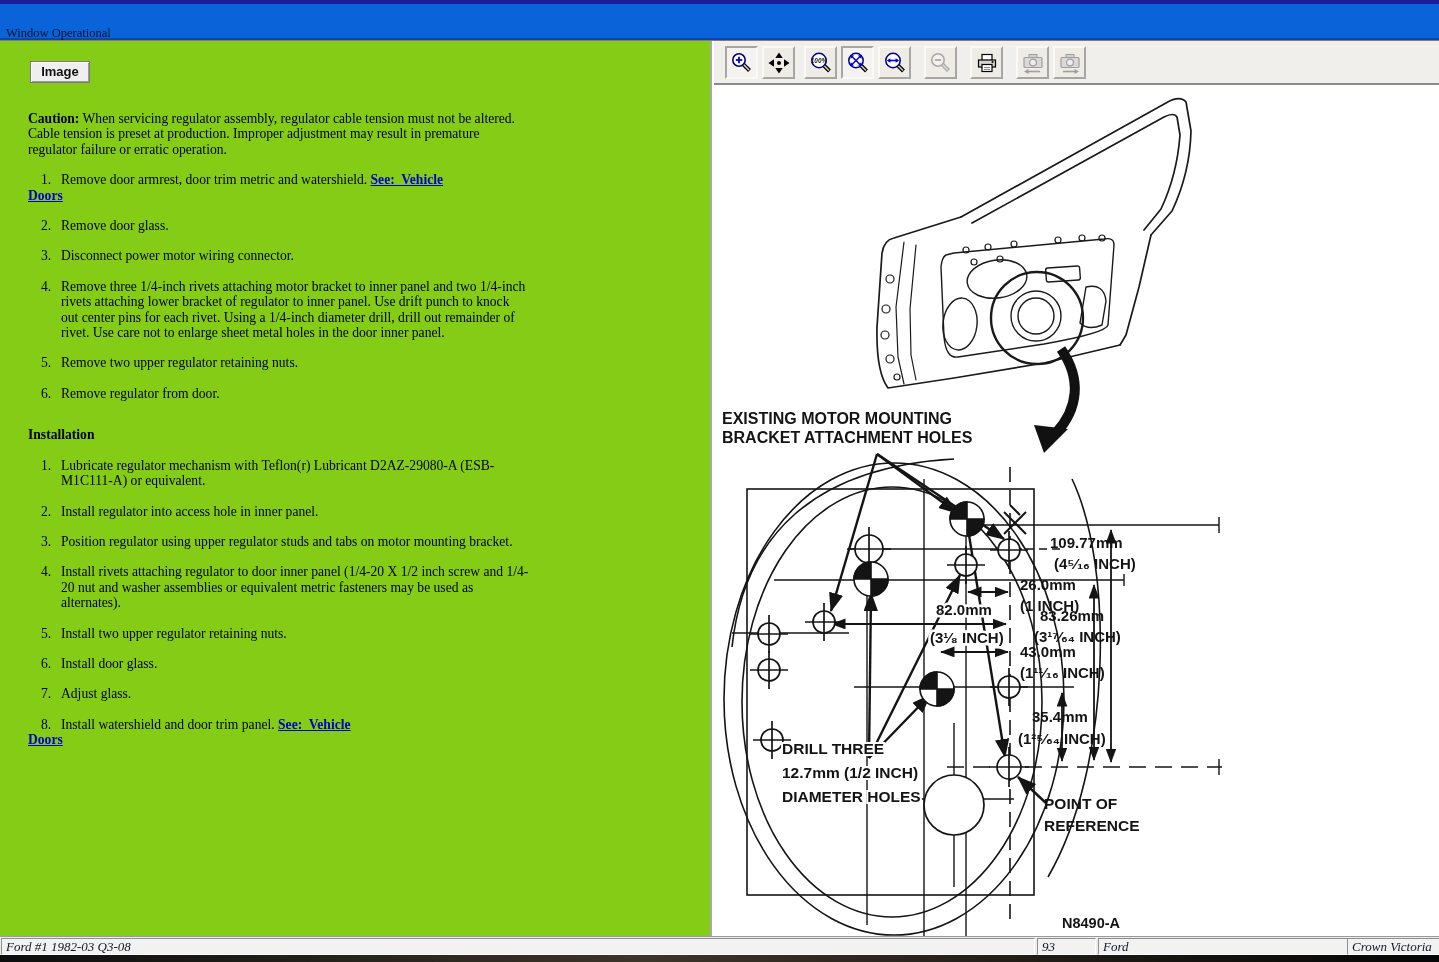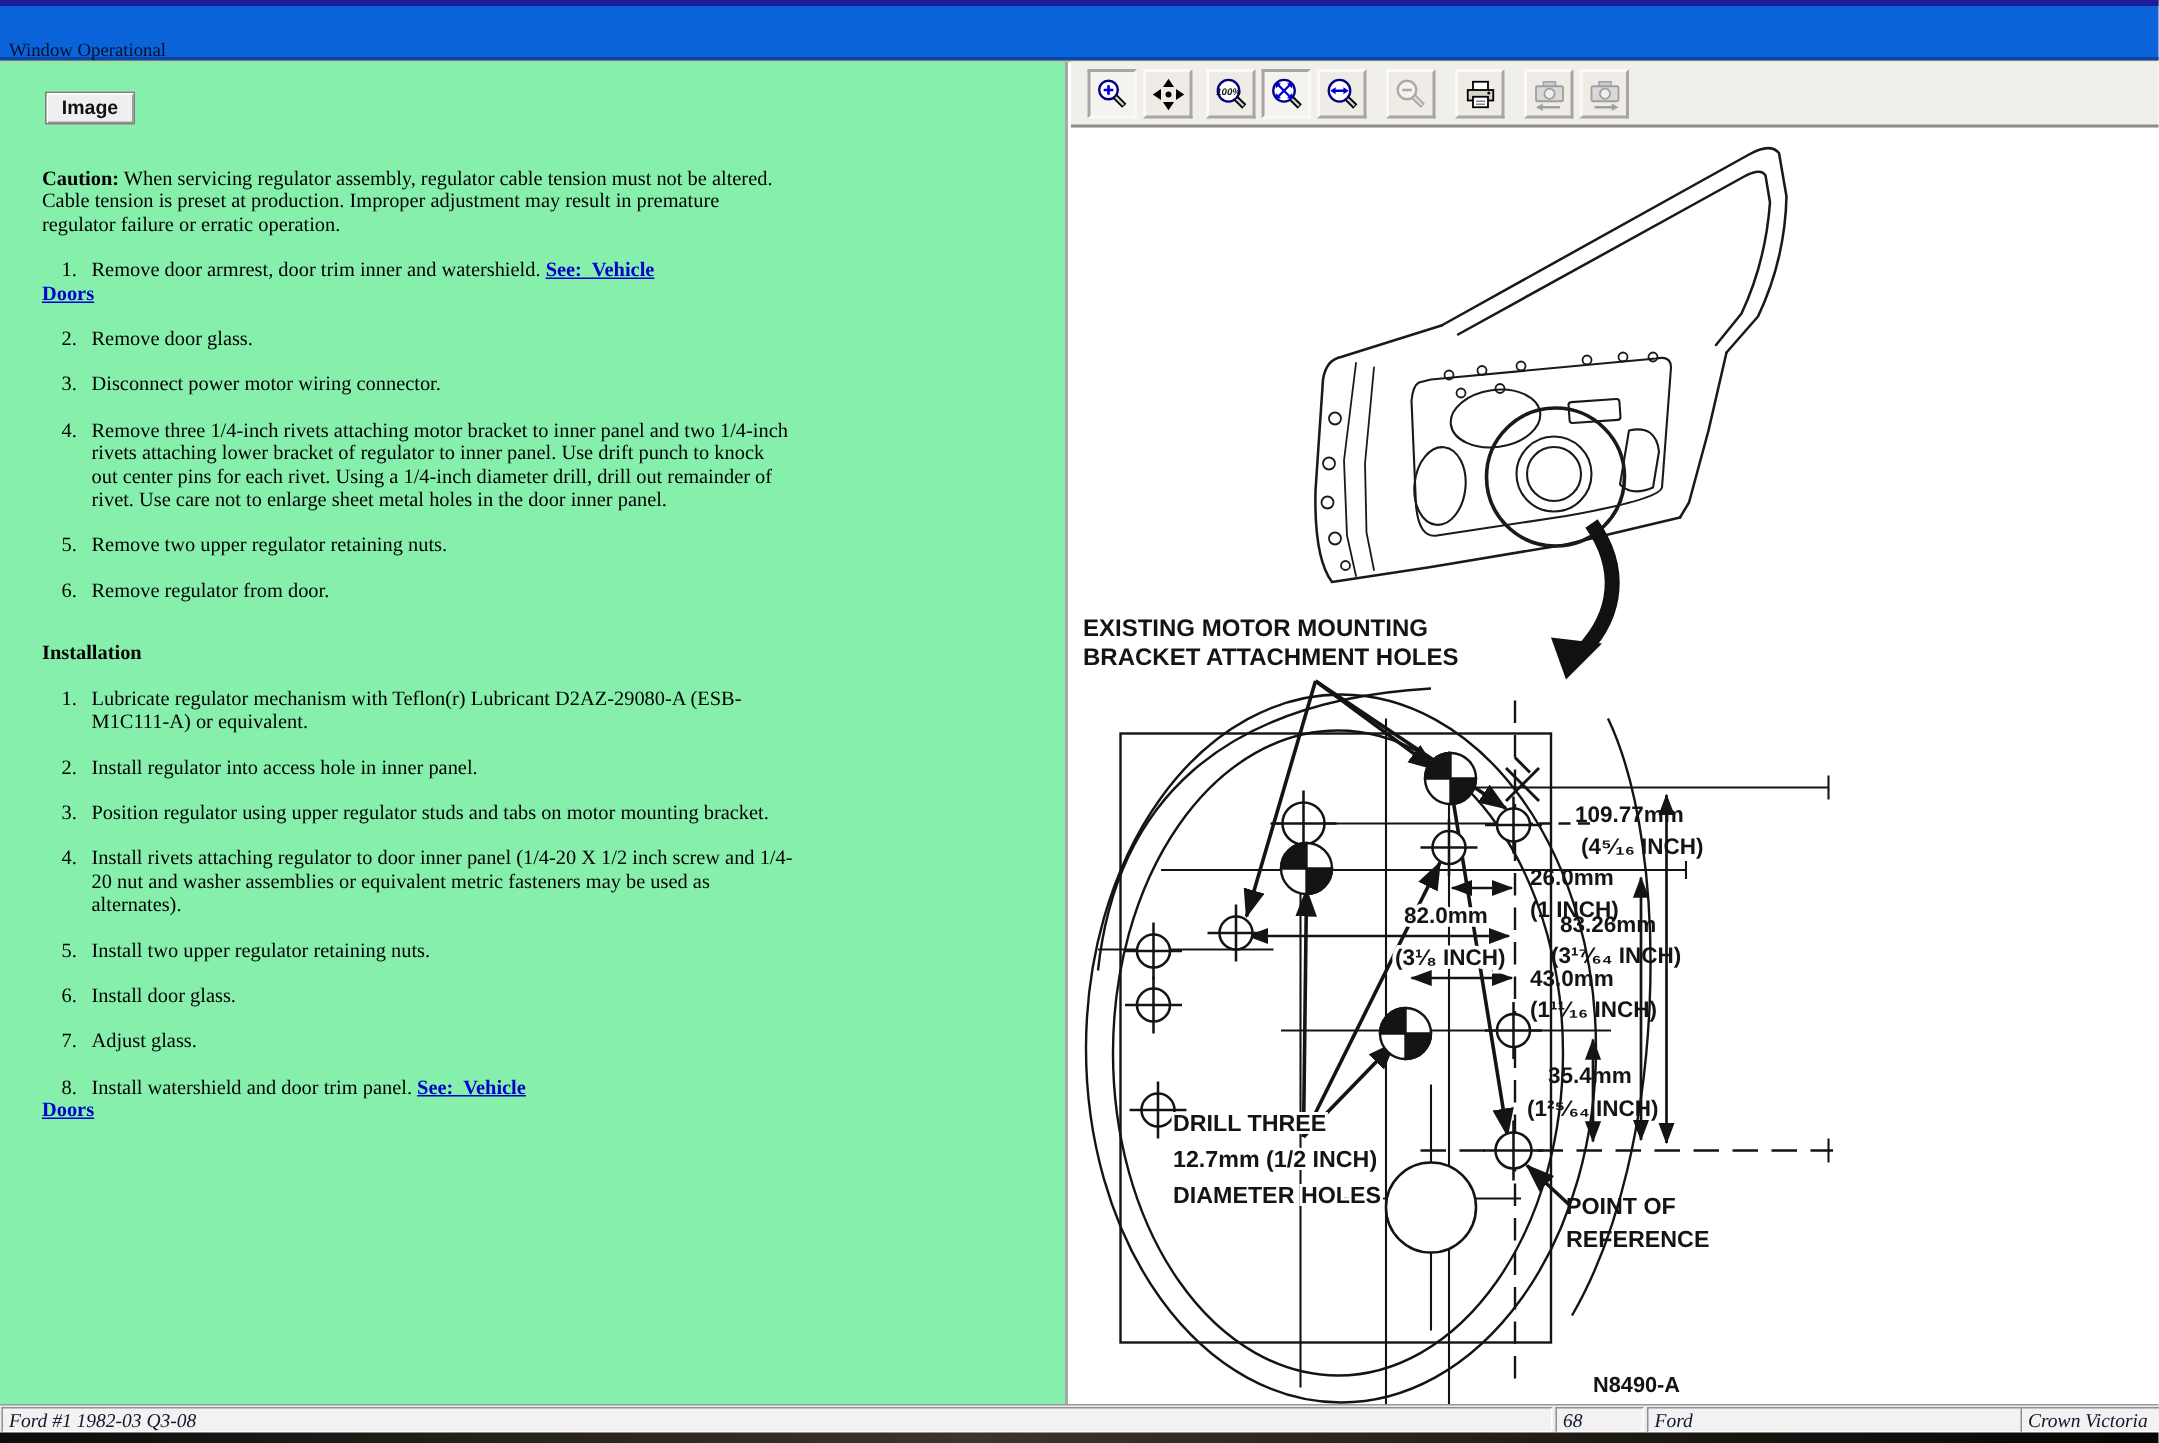--- a/index.html
+++ b/index.html
@@ -6,21 +6,21 @@
   html,body { width:1439px; height:962px; overflow:hidden; background:#fff;
               font-family:"Liberation Serif", serif; }
   
   .titlebar { position:absolute; left:0; top:0; width:1439px; height:40px;
               background:#0a63d8; border-top:4px solid #1d1d9c; border-bottom:2px solid #0b47a8; }
   .titlebar .title { position:absolute; left:10px; top:1px; font-size:20px; color:#00103a; white-space:pre; }
   .titlebar .subtitle { position:absolute; left:6px; top:22px; font-size:12.5px; color:#001030; }
   
   .main { position:absolute; left:0; top:40px; width:1439px; height:896px; background:#fff;
           border-top:1px solid #7d7d7d; }
-  .left-pane { position:absolute; left:0; top:0; width:712px; height:896px; background:#86efac;
+  .left-pane { position:absolute; left:0; top:0; width:712px; height:896px; background:#84cc16;
                border-right:2px solid #a8a8a8; overflow:hidden; }
   .left-content { position:absolute; left:28px; top:20px; width:502px; font-size:13.6px; line-height:15.4px; color:#000; }
   .image-btn { display:inline-block; margin-left:2px; width:60px; height:22px; background:#efefef;
                border:1px solid #7d7d7d; box-shadow:inset 1px 1px 0 #ffffff, inset -1px -1px 0 #9a9a9a;
                font-family:"Liberation Sans", sans-serif; font-weight:bold; font-size:13px;
                text-align:center; line-height:20px; color:#111; }
   .caution { margin-top:28px; }
   b.inlinehead { font-weight:bold; }
   h3.sec { font-weight:bold; font-size:13.6px; margin-top:20px; }
   h3.sec2 { font-weight:bold; font-size:13.6px; margin-top:26px; }
@@ -57,21 +57,21 @@
 <div class="main">
 
   <div class="left-pane">
     <div class="left-content">
       <div class="image-btn">Image</div>
 
       <div class="caution"><b class="inlinehead">Caution:</b><span> When servicing regulator assembly, regulator cable tension must not be altered. Cable tension is preset at production. Improper adjustment may result in premature regulator failure or erratic operation.</span></div>
 
 
       <div class="li">
-        <span class="num">1.</span><span>Remove door armrest, door trim inner and watershield. </span><a class="doclink" href="#">See:&nbsp; Vehicle</a>
+        <span class="num">1.</span><span>Remove door armrest, door trim metric and watershield. </span><a class="doclink" href="#">See:&nbsp; Vehicle</a>
         <div class="doors-line"><a class="doclink" href="#">Doors</a></div>
       </div>
       <div class="li"><span class="num">2.</span><span>Remove door glass.</span></div>
       <div class="li"><span class="num">3.</span><span>Disconnect power motor wiring connector.</span></div>
       <div class="li"><span class="num">4.</span><span>Remove three 1/4-inch rivets attaching motor bracket to inner panel and two 1/4-inch rivets attaching lower bracket of regulator to inner panel. Use drift punch to knock out center pins for each rivet. Using a 1/4-inch diameter drill, drill out remainder of rivet. Use care not to enlarge sheet metal holes in the door inner panel.</span></div>
       <div class="li"><span class="num">5.</span><span>Remove two upper regulator retaining nuts.</span></div>
       <div class="li"><span class="num">6.</span><span>Remove regulator from door.</span></div>
 
       <h3 class="sec2">Installation</h3>
 
@@ -336,17 +336,17 @@
         <text x="330" y="722" font-size="15.5">POINT OF</text>
         <text x="330" y="744" font-size="15.5">REFERENCE</text>
         <text x="348" y="841" font-size="14.5">N8490-A</text>
       </svg>
     </div>
   </div>
 </div>
 
 <div class="statusbar">
   <div class="cell" style="left:1px;  width:1034px;">Ford #1 1982-03 Q3-08</div>
-  <div class="cell" style="left:1037px; width:59px;">68</div>
+  <div class="cell" style="left:1037px; width:59px;">93</div>
   <div class="cell" style="left:1098px; width:289px;">Ford</div>
   <div class="cell" style="left:1347px; width:104px;">Crown Victoria</div>
 </div>
 <div class="bottomstrip"></div>
 
 </body></html>

